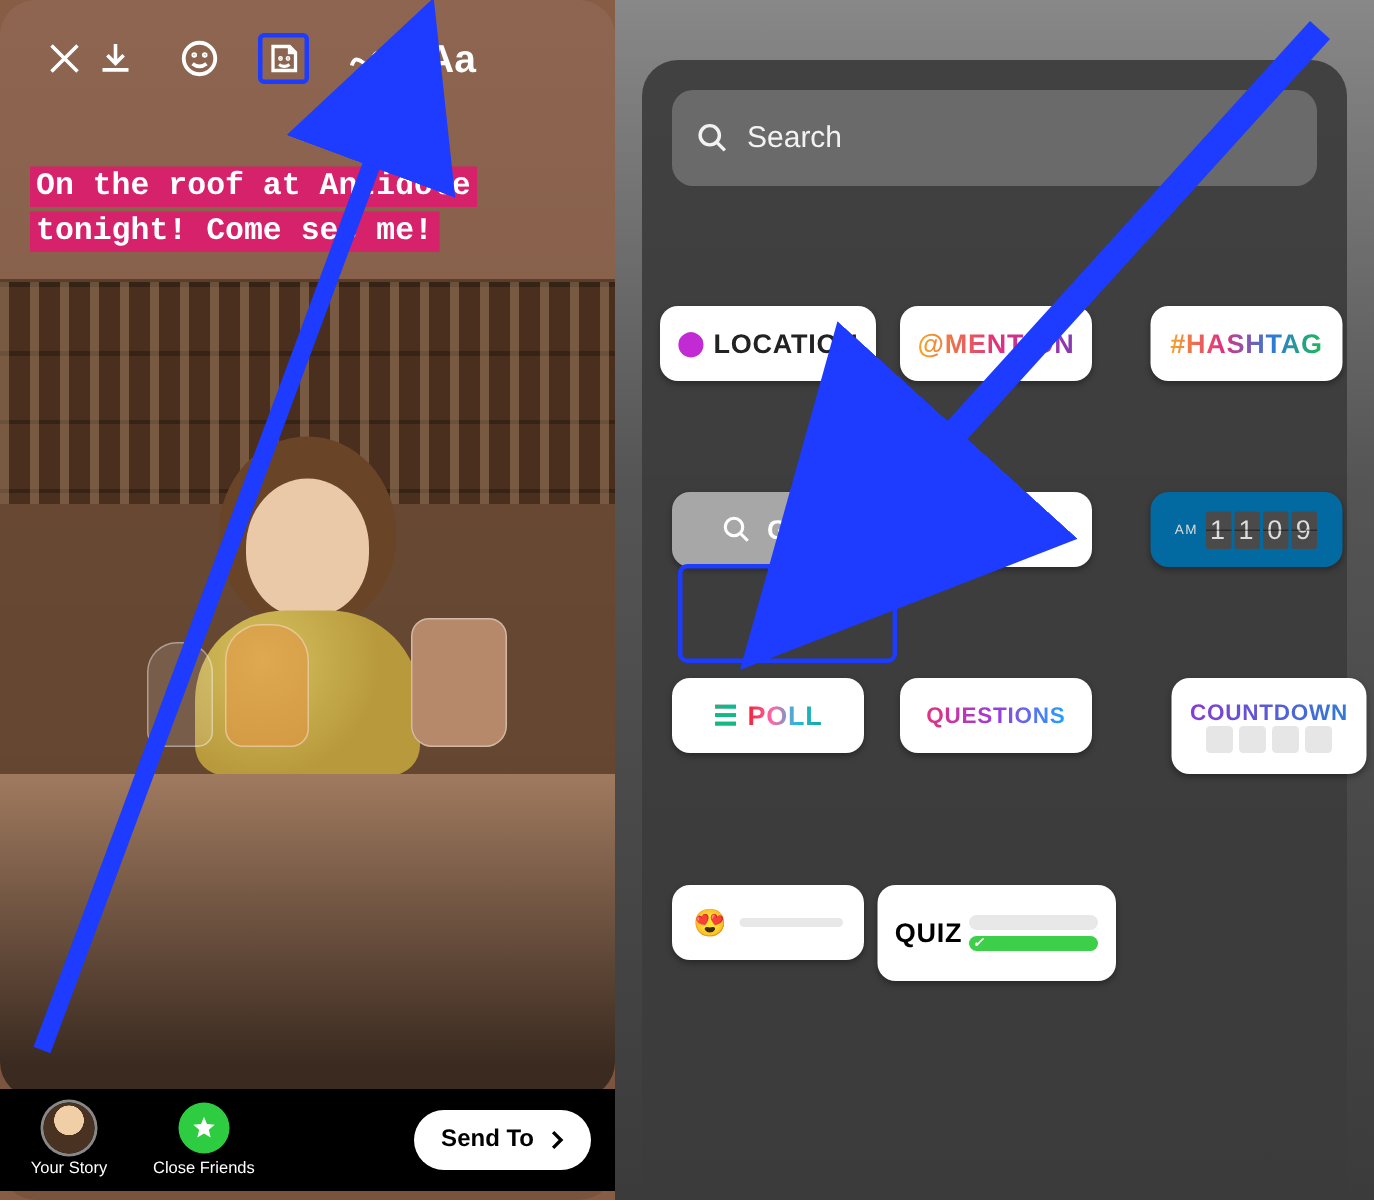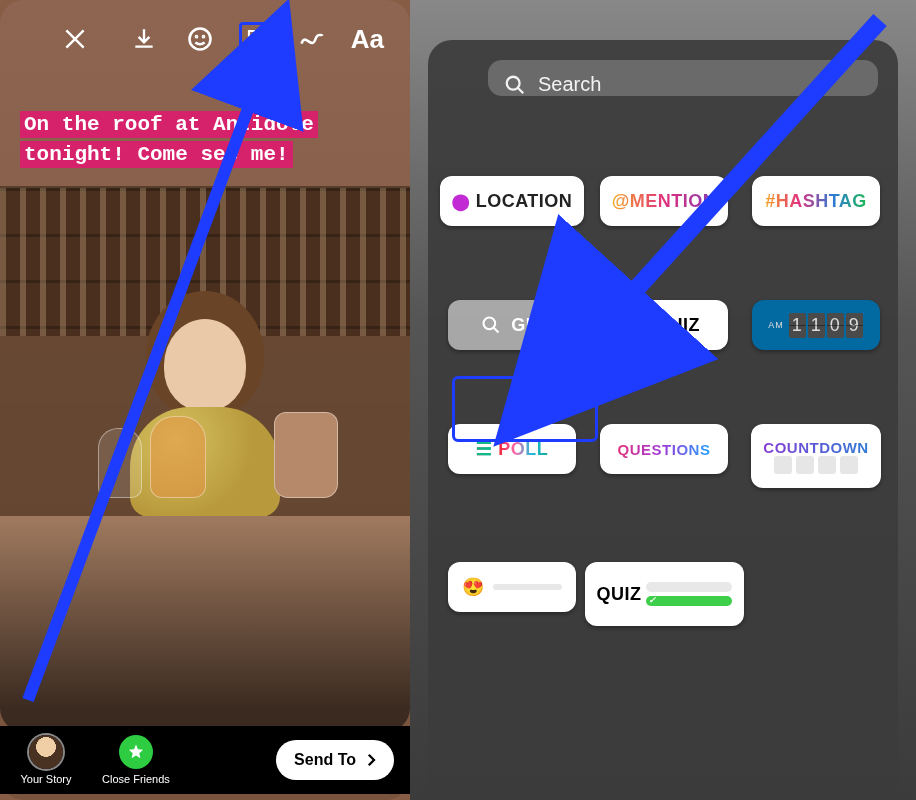--- a/index.html
+++ b/index.html
@@ -17,24 +17,23 @@
   .pane-right { flex: 1; background: linear-gradient(180deg,#888 0%, #555 40%, #3b3b3b 100%); }
 
   
   .story-bg {
     position: absolute; inset: 0;
     background: linear-gradient(180deg,#8d6550 0%, #7a533d 100%);
     border-radius: 24px;
   }
   .top-tools {
     position: absolute; top: 22px; left: 0; right: 0;
-    display: flex; align-items: center; justify-content: flex-end;
+    display: flex; align-items: center; justify-content: flex-start;
     padding: 0 26px;
     color: #fff;
-    gap: 35px;
   }
   .tool-row { display: flex; align-items: center; gap: 22px; }
   .tool-icon { width: 34px; height: 34px; display: flex; align-items: center; justify-content: center; cursor: pointer; }
   .tool-icon svg { stroke: #fff; fill: none; stroke-width: 2.2; }
   .aa-icon { font-size: 26px; font-weight: 600; color: #fff; }
   .sticker-highlight {
     border: 3px solid #1d3cff;
     border-radius: 4px;
     padding: 2px;
   }
@@ -126,26 +125,25 @@
   }
 
   
   .sheet {
     position:absolute; top:40px; left:18px; right:18px; bottom:0;
     background: rgba(60,60,60,.92);
     border-radius: 24px 24px 0 0;
     padding: 20px;
   }
   .searchbar {
-    height:36px; border-radius:14px;
+    height:64px; border-radius:14px;
     background: rgba(255,255,255,.22);
-    display:flex; align-items:flex-end; gap:12px;
+    display:flex; align-items:center; gap:12px;
     padding: 0 16px; color:#f2f2f2;
     font-size:20px;
-    margin-left:40px;
   }
   .grid {
     margin-top: 80px;
     display:grid;
     grid-template-columns: repeat(3, 1fr);
     gap: 74px 24px;
     justify-items:center;
   }
   .sticker-btn{
     min-width:128px; height:50px;
@@ -199,21 +197,21 @@
   .sticker-btn.poll span{
     background: linear-gradient(90deg,#e23,#f6a,#2bd,#1a9);
     -webkit-background-clip:text; background-clip:text; color:transparent;
   }
   .sticker-btn.questions span{
     font-size:15px;
     background: linear-gradient(90deg,#e23180,#9b3bdc,#1fa2ff);
     -webkit-background-clip:text; background-clip:text; color:transparent;
   }
   .sticker-btn.countdown{
-    flex-direction:column; height:64px; gap:0;
+    flex-direction:column; height:64px; gap:0;margin-left:30px;
   }
   .sticker-btn.countdown span{
     background: linear-gradient(90deg,#863bd4,#2e7bd6);
     -webkit-background-clip:text; background-clip:text; color:transparent;
     font-size:15px;
   }
   .sticker-btn.countdown .boxes{ display:flex; gap:4px;}
   .sticker-btn.countdown .boxes i{ width:18px;height:18px;background:#e6e6e6;border-radius:3px;}
   .sticker-btn.slider{ justify-content:flex-start; padding:0 14px;}
   .sticker-btn.slider .track{ flex:1; height:6px; background:#e8e8e8; border-radius:3px; margin-left:8px; position:relative;}

